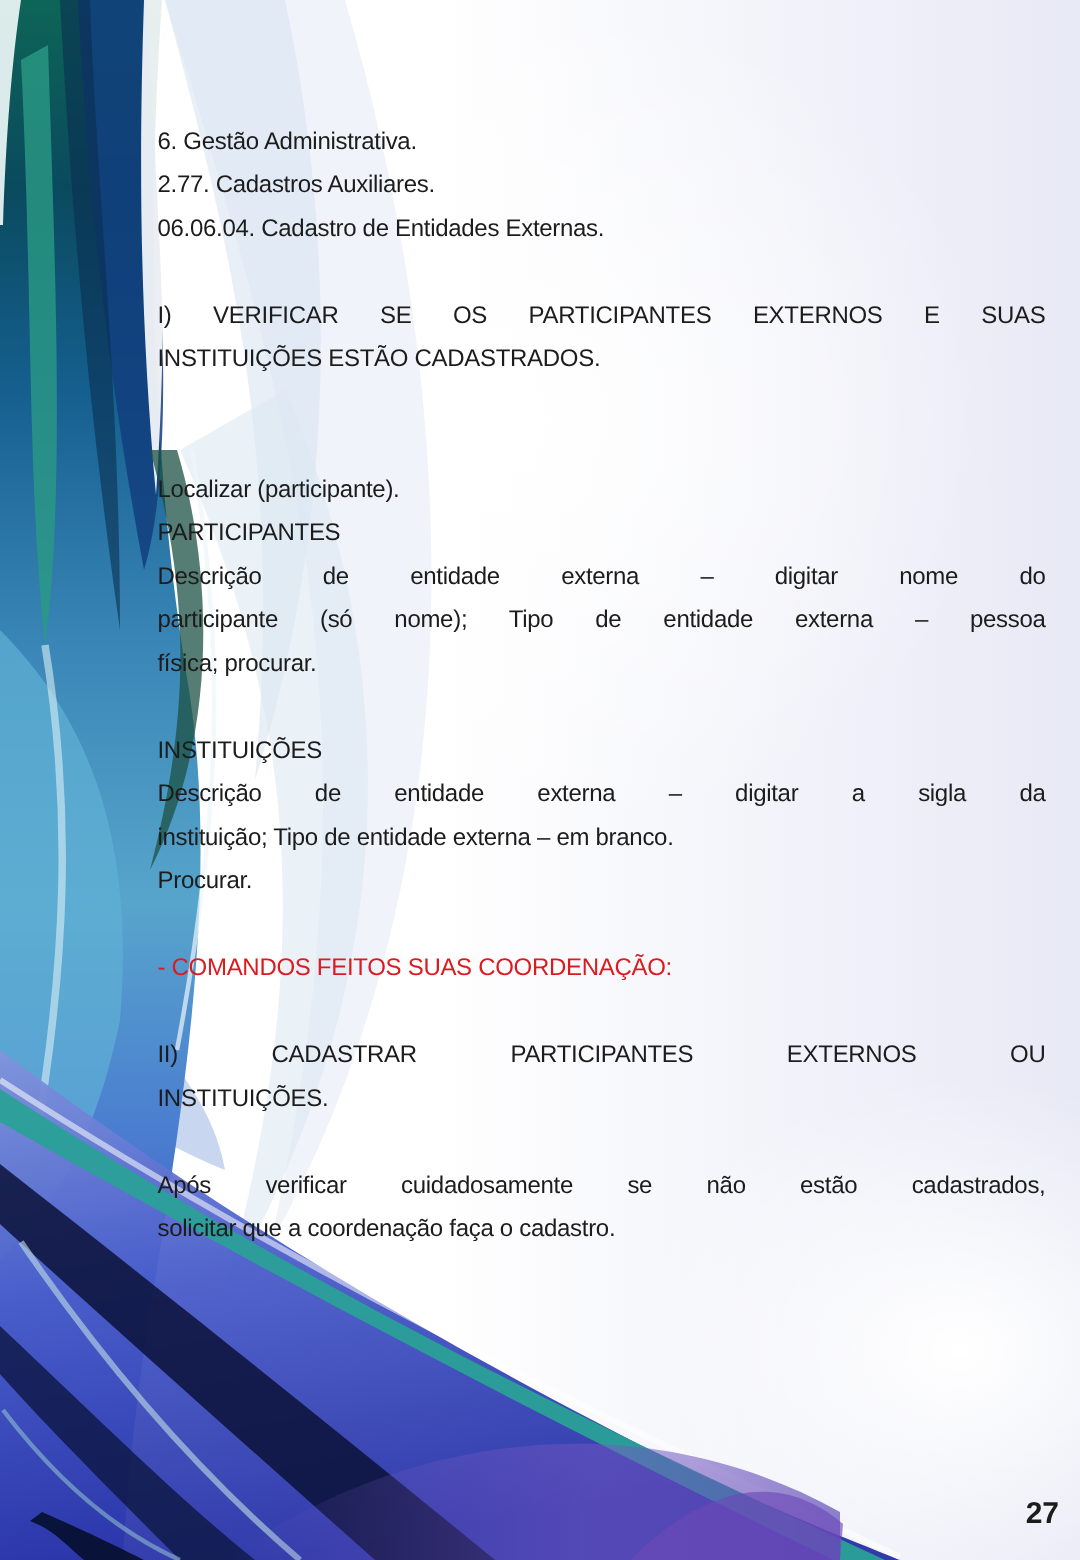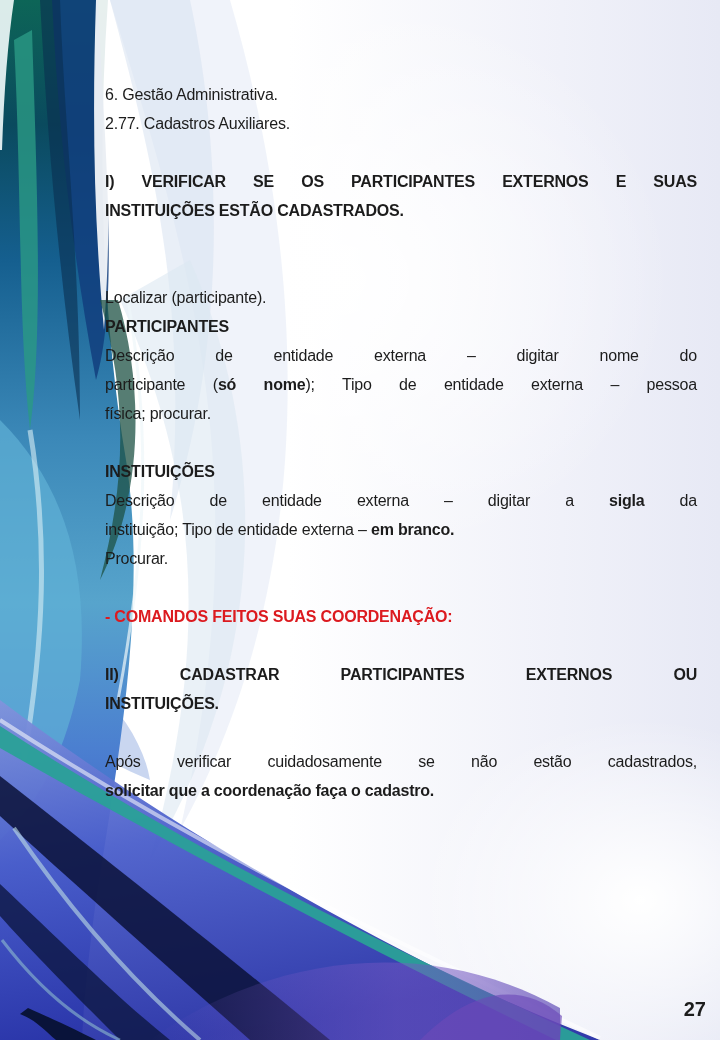--- a/index.html
+++ b/index.html
@@ -13,21 +13,21 @@
   }
   #bg{position:absolute;left:0;top:0;width:720px;height:1040px;}
   #slide-text{
     position:absolute;left:105px;top:80px;width:592px;
     font-size:16px;line-height:29px;letter-spacing:-0.2px;
     color:var(--text,#1c1c1c);
   }
   .line{min-height:29px;text-align:justify;text-align-last:left;}
   .line.stretch{text-align-last:justify;}
   .line.red{color:var(--red,#dc1a1f);font-weight:700;}
-  .b{font-weight:700;}
+  .b{font-weight:400;}
   #page-number{
     position:absolute;right:14px;top:998px;
     font-size:20px;font-weight:700;color:var(--text,#1c1c1c);
     letter-spacing:0;
   }
 </style>
 </head>
 <body>
 
 <svg id="bg" viewBox="0 0 720 1040" xmlns="http://www.w3.org/2000/svg" aria-hidden="true">
@@ -90,20 +90,21 @@
 
   <g>
     <path d="M150,1040 C260,960 420,930 560,1008 L560,1040 Z" fill="url(#gradPurple)" opacity="0.85"></path>
     <path d="M420,1040 C470,990 520,980 562,1016 L560,1040 Z" fill="#6b4ab8" opacity="0.65"></path>
   </g>
 </svg>
 
 <div id="slide-text">
     <div class="line"><span>6. Gestão Administrativa.</span></div>
     <div class="line"><span>2.77. Cadastros Auxiliares.</span></div>
+    <div class="line"><span>06.06.04. Cadastro de Entidades Externas.</span></div>
     <div class="line">&nbsp;</div>
     <div class="line stretch"><span class="b">I) VERIFICAR SE OS PARTICIPANTES EXTERNOS E SUAS</span></div>
     <div class="line"><span class="b">INSTITUIÇÕES ESTÃO CADASTRADOS.</span></div>
     <div class="line">&nbsp;</div>
     <div class="line">&nbsp;</div>
     <div class="line"><span>Localizar (participante).</span></div>
     <div class="line"><span class="b">PARTICIPANTES</span></div>
     <div class="line stretch"><span>Descrição de entidade externa – digitar nome do</span></div>
     <div class="line stretch"><span>participante (</span><span class="b">só nome</span><span>); Tipo de entidade externa – pessoa</span></div>
     <div class="line"><span>física; procurar.</span></div>

